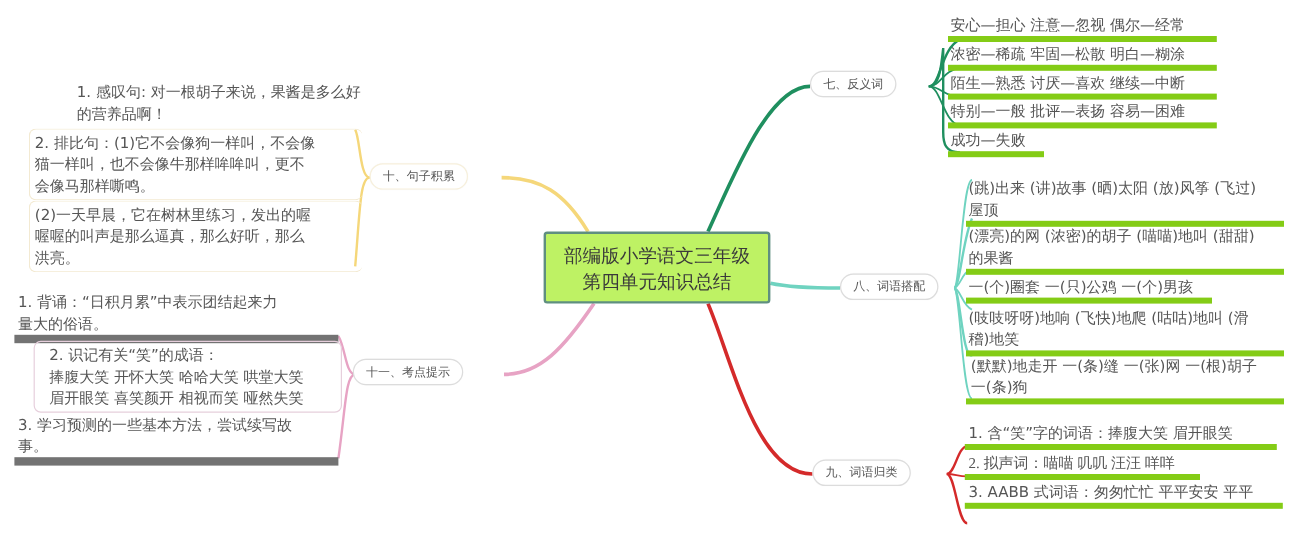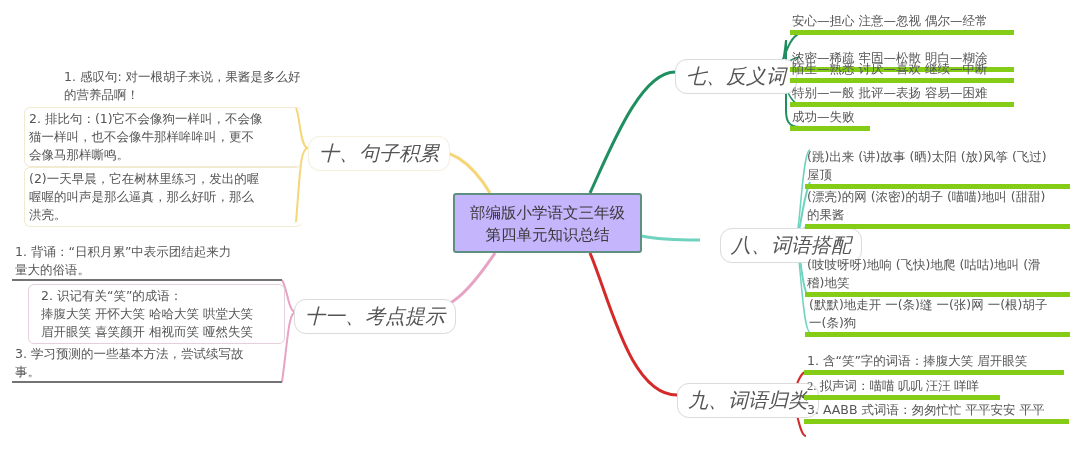--- a/index.html
+++ b/index.html
@@ -2,27 +2,27 @@
 <html><head>
 <meta charset="utf-8">
 <style>
   html, body { margin:0; padding:0; background:#ffffff; }
   body { width:1080px; height:449px; position:relative; overflow:hidden;
          font-family:"DejaVu Sans","Liberation Sans",sans-serif; color:#4a4a4a; }
   .canvas { position:absolute; left:0; top:0; width:1080px; height:449px; }
   svg.links { position:absolute; left:0; top:0; }
   .node { position:absolute; box-sizing:border-box; }
   .center { left:453px; top:193px; width:189px; height:60px; border:2px solid #5f8f80;
-            border-radius:3px; background:#c4b5fd; text-align:center; font-size:15.5px;
+            border-radius:3px; background:#bef264; text-align:center; font-size:15.5px;
             line-height:22px; padding-top:7px; color:#3a3a3a; }
-  .branch { background:#fff; border:1px solid #dcdcdc; border-radius:12px; font-size:20px;
-            color:#555; padding:3px 10px; white-space:nowrap; box-shadow:0 0 1px rgba(0,0,0,0.05);font-style:italic; }
+  .branch { background:#fff; border:1px solid #dcdcdc; border-radius:12px; font-size:10px;
+            color:#555; padding:3px 10px; white-space:nowrap; box-shadow:0 0 1px rgba(0,0,0,0.05); }
   .leaf { position:absolute; font-size:12.5px; line-height:18px; color:#555; box-sizing:border-box; }
   .leaf.r { border-bottom:5px solid #84cc16; }
-  .leaf.l { border-bottom:2px solid #737373; }
+  .leaf.l { border-bottom:7px solid #737373; }
   .leaf.framed-y { border:1px solid #f3ead2; border-radius:6px; border-right:none; }
   .leaf.framed-p { border:1px solid #e6cfdc; border-radius:6px; }
 </style>
 </head>
 <body>
 
 <div class="canvas">
 
   <svg class="links" width="1080" height="449">
 
@@ -58,35 +58,38 @@
 
   <div class="node center">
     <div>部编版小学语文三年级</div>
     <div>第四单元知识总结</div>
   </div>
 
   <div class="node branch" style="left:675px;top:59px;">
     <span>七、反义词</span>
   </div>
   <div class="leaf r" style="left:790px;top:12px;width:224px;padding-left:2px;"><span>安心—担心 注意—忽视 偶尔—经常</span></div>
-  <div class="leaf r" style="left:790px;top:36px;width:224px;padding-left:2px;margin-top:13px;"><span>浓密—稀疏 牢固—松散 明白—糊涂</span></div>
+  <div class="leaf r" style="left:790px;top:36px;width:224px;padding-left:2px;"><span>浓密—稀疏 牢固—松散 明白—糊涂</span></div>
   <div class="leaf r" style="left:790px;top:60px;width:224px;padding-left:2px;"><span>陌生—熟悉 讨厌—喜欢 继续—中断</span></div>
   <div class="leaf r" style="left:790px;top:84px;width:224px;padding-left:2px;"><span>特别—一般 批评—表扬 容易—困难</span></div>
   <div class="leaf r" style="left:790px;top:108px;width:80px;padding-left:2px;"><span>成功—失败</span></div>
 
-  <div class="node branch" style="left:700px;top:228px;margin-left:20px;">
+  <div class="node branch" style="left:700px;top:228px;">
     <span>八、词语搭配</span>
   </div>
   <div class="leaf r" style="left:805px;top:148px;width:265px;padding-left:2px;">
     <div>(跳)出来 (讲)故事 (晒)太阳 (放)风筝 (飞过)</div>
     <div>屋顶</div>
   </div>
   <div class="leaf r" style="left:805px;top:188px;width:265px;padding-left:2px;">
     <div>(漂亮)的网 (浓密)的胡子 (喵喵)地叫 (甜甜)</div>
     <div>的果酱</div>
+  </div>
+  <div class="leaf r" style="left:805px;top:230px;width:205px;padding-left:2px;">
+    <div>一(个)圈套 一(只)公鸡 一(个)男孩</div>
   </div>
   <div class="leaf r" style="left:805px;top:256px;width:265px;padding-left:2px;">
     <div>(吱吱呀呀)地响 (飞快)地爬 (咕咕)地叫 (滑</div>
     <div>稽)地笑</div>
   </div>
   <div class="leaf r" style="left:805px;top:296px;width:265px;padding-left:4px;">
     <div>(默默)地走开 一(条)缝 一(张)网 一(根)胡子</div>
     <div>一(条)狗</div>
   </div>
 

